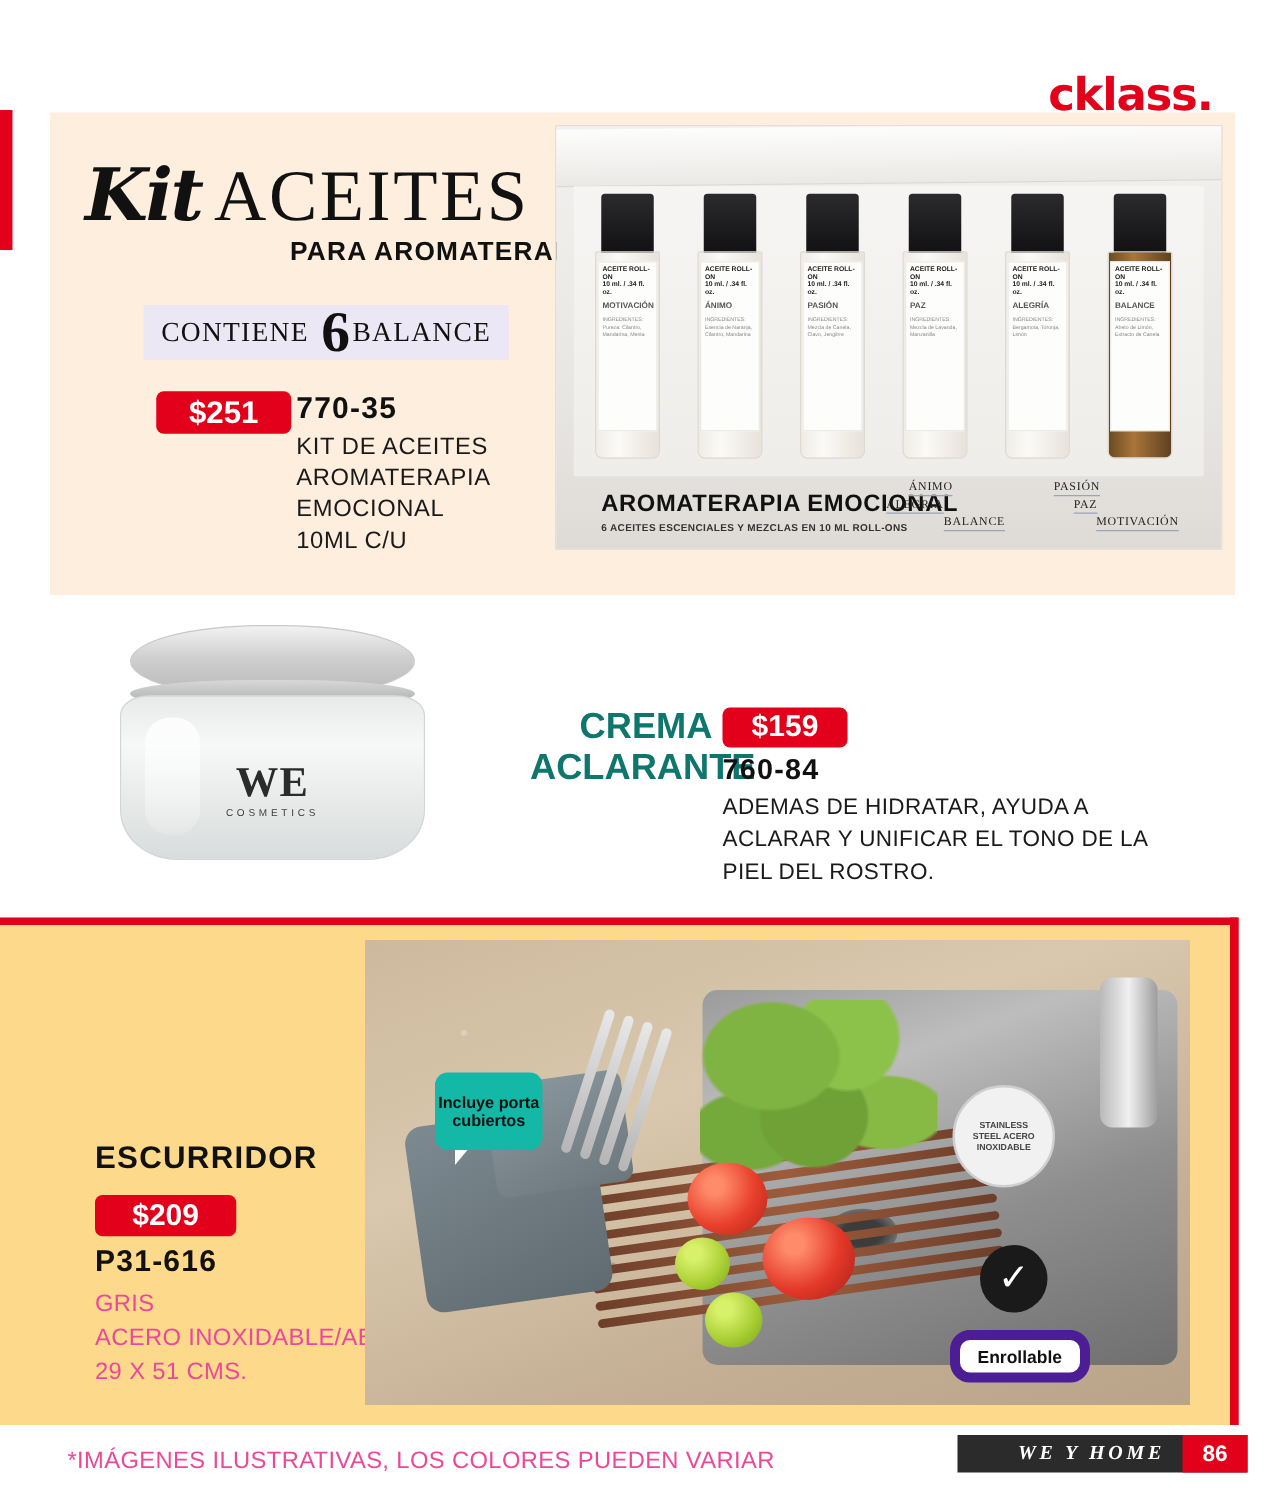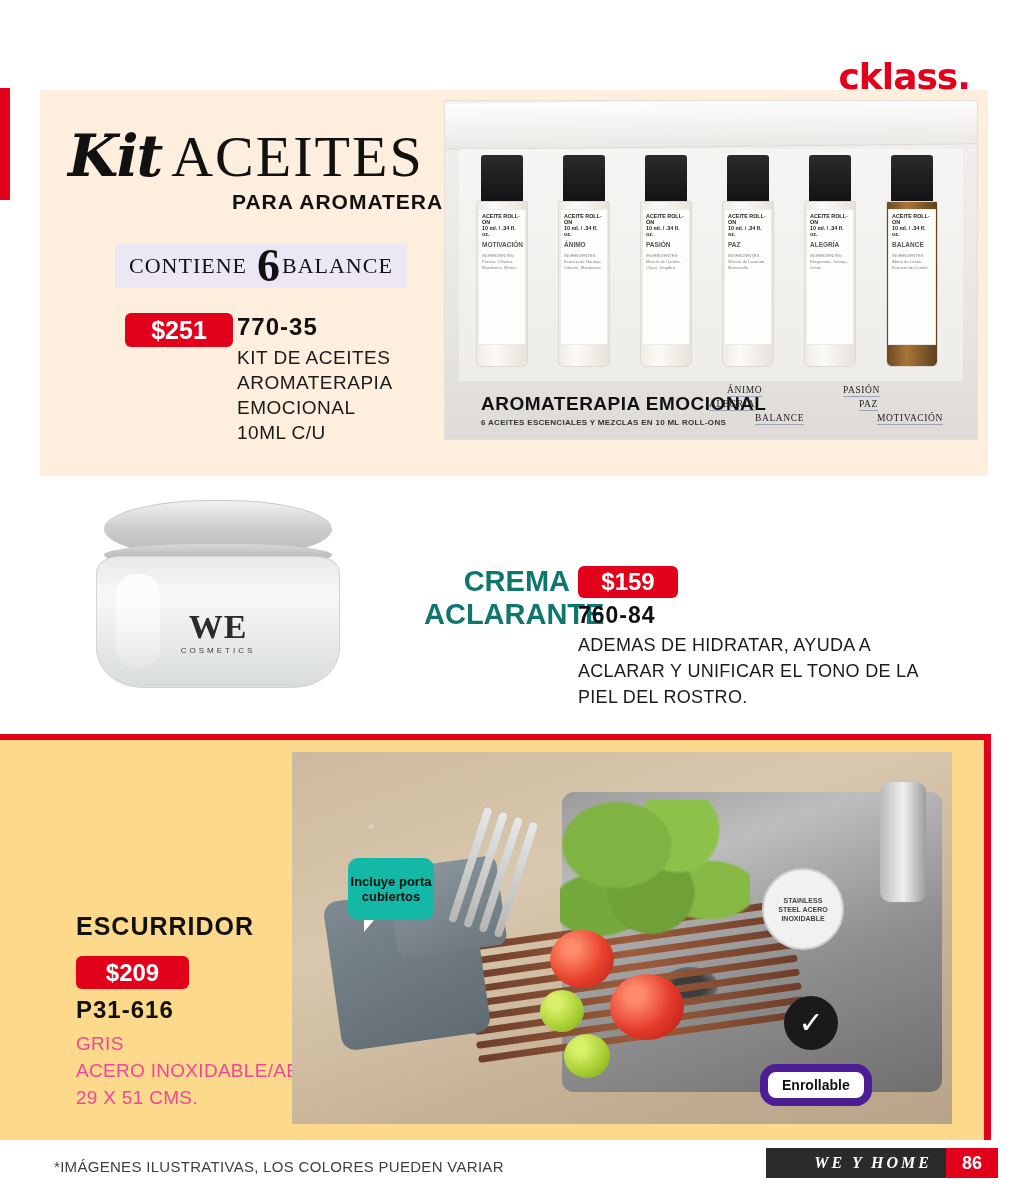--- a/index.html
+++ b/index.html
@@ -379,21 +379,21 @@
   }
   .enrollable {
     position: absolute; left: 760px; top: 1054px;
     background: #fff; border: 8px solid #4c1d95; border-radius: 16px;
     padding: 5px 14px; font-weight: bold; font-size: 14px; color: #111; margin-top: 10px;
   }
 
   
   .footnote {
     position: absolute; left: 54px; top: 1158px;
-    font-size: 15px; color: #404040; letter-spacing: .3px;
+    font-size: 19px; color: #ec4899; letter-spacing: .3px;
   }
   .footer-tab {
     position: absolute; right: 30px; top: 1148px;
     width: 232px; height: 30px;
     background: #2b2b2b;
     display: flex; align-items: center; justify-content: flex-end;
   }
   .footer-tab .label {
     color: #fff; font-weight: bold; font-size: 16px; letter-spacing: 3px;
     margin-right: 14px;

